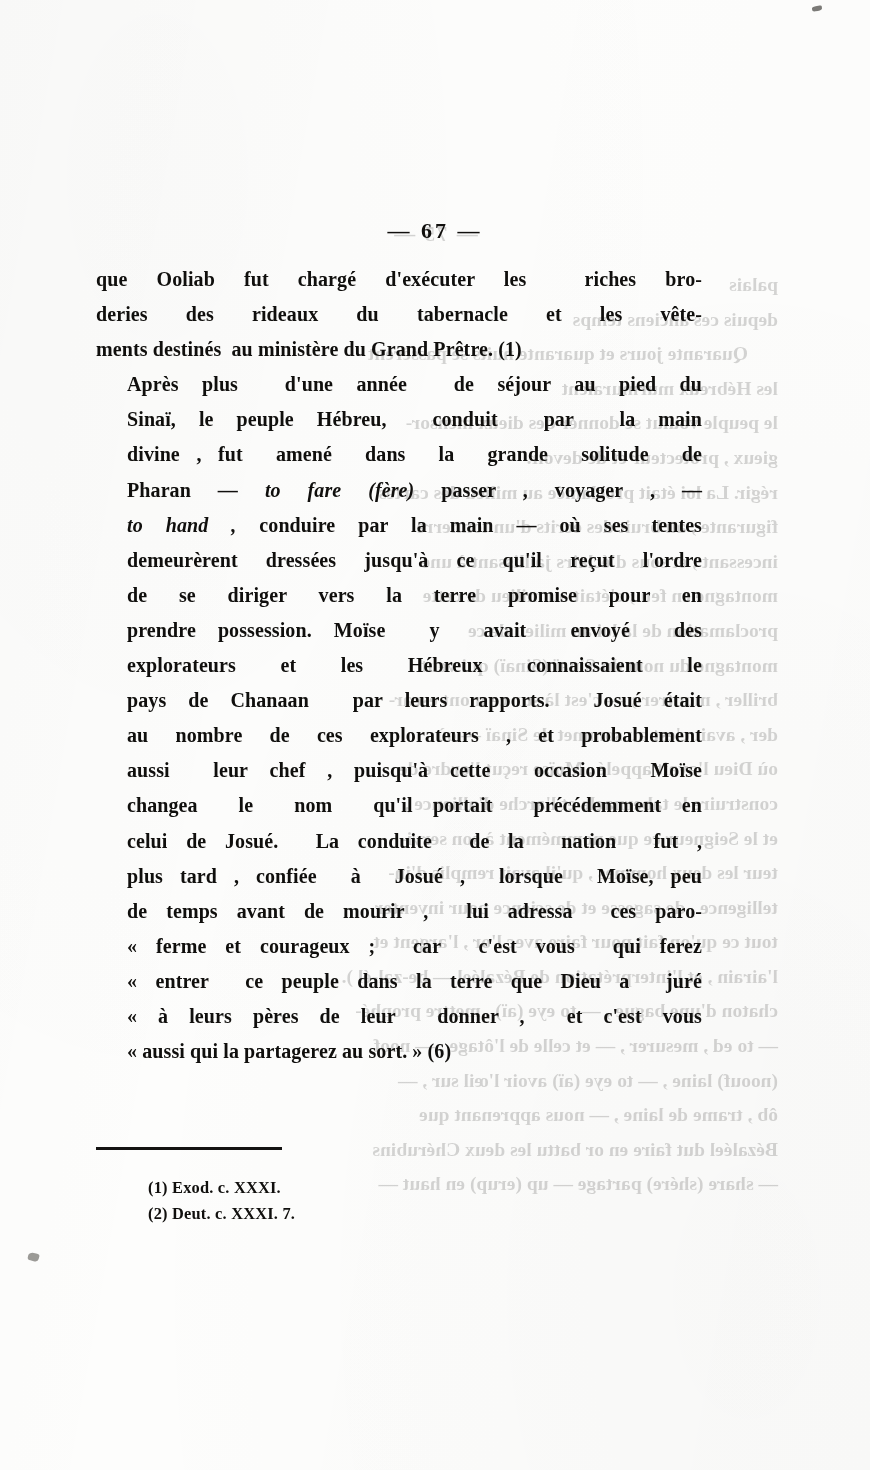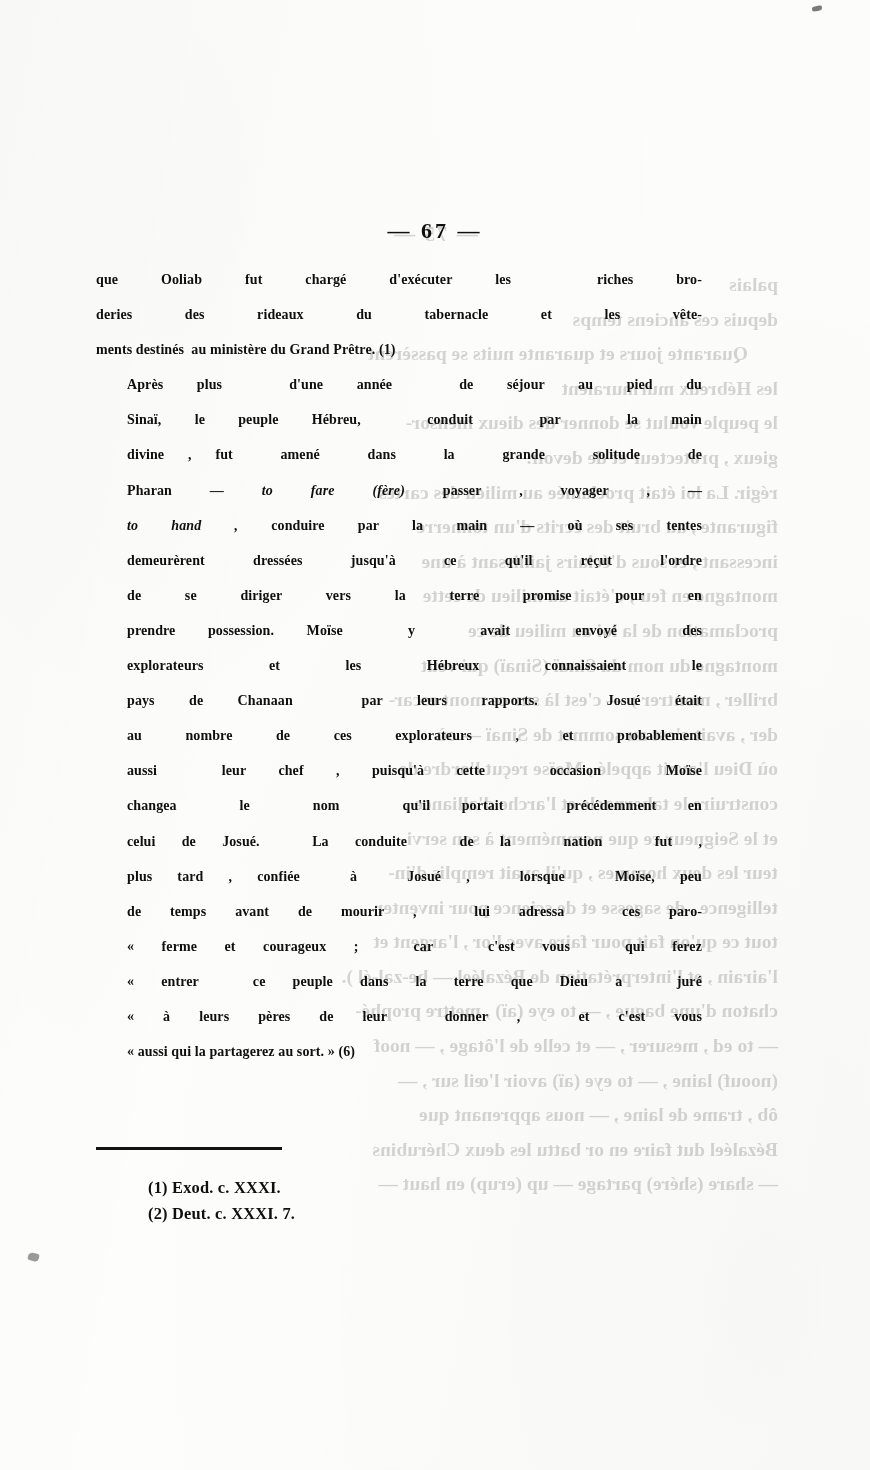--- a/index.html
+++ b/index.html
@@ -77,21 +77,21 @@
     font-size: 22px;
     font-weight: bold;
     letter-spacing: 3px;
   }
 
   .body-col {
     position: absolute;
     left: 96px;
     top: 262px;
     width: 606px;
-    font-size: 14px;
+    font-size: 20px;
     line-height: 35.1px;
     font-weight: bold;
     text-align: justify;
     letter-spacing: 0.1px;
   }
   .body-col p { margin: 0; }
   .body-col p.indent { text-indent: 31px; font-family: Liberation Serif, serif; }
   .body-col i { font-style: italic; margin-top: 35px; }
 
   

